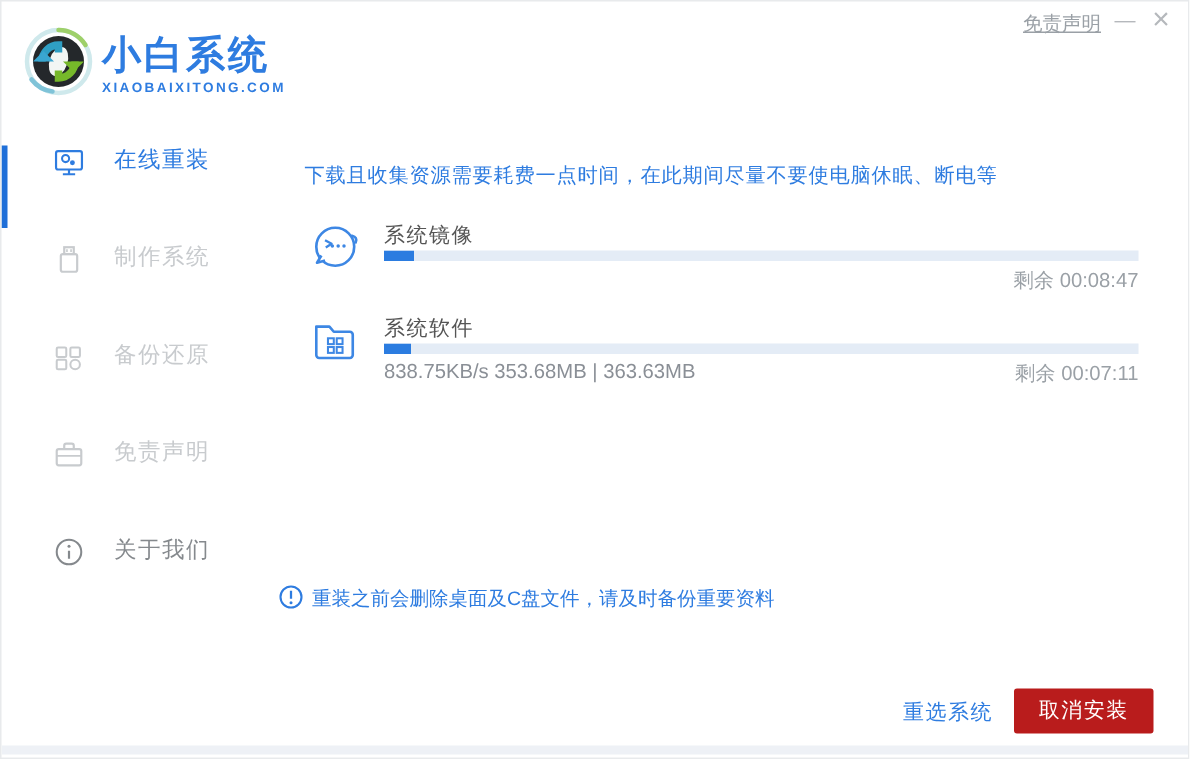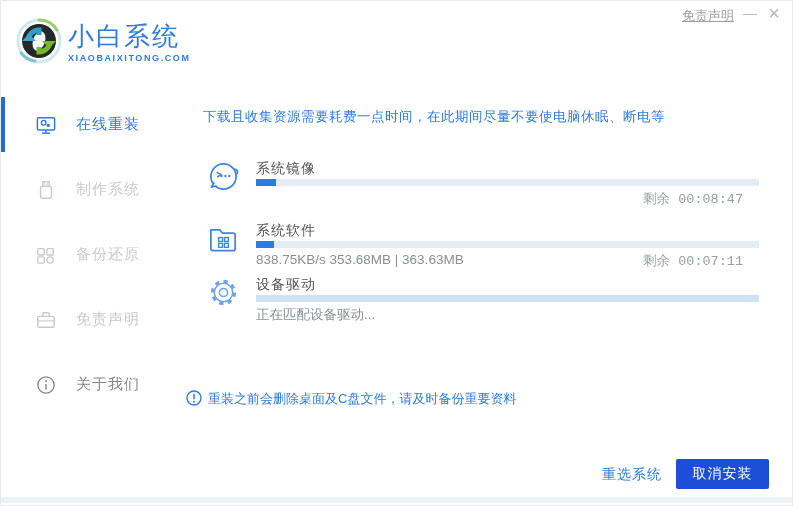--- a/index.html
+++ b/index.html
@@ -6,69 +6,69 @@
   html,body { background:#fff; }
   body { font-family:"Liberation Sans","DejaVu Sans",sans-serif; }
   .window {
     position:relative; width:793px; height:506px; background:#ffffff;
     overflow:hidden; border:1px solid #e8eaec;
   }
 
   
   .logo-icon { position:absolute; left:14px; top:16px; width:48px; height:48px; }
   .logo-text { position:absolute; left:67px; top:21px; }
-  .logo-title { font-size:26px; font-weight:400; color:#2e7ce0; letter-spacing:2px; line-height:1.1; }
+  .logo-title { font-size:26px; font-weight:700; color:#2e7ce0; letter-spacing:2px; line-height:1.1; }
   .logo-sub { margin-top:2px; font-size:9px; font-weight:700; color:#2e7ce0; letter-spacing:1.6px; }
   .page-title { position:absolute; left:192px; top:35px; font-size:20px; color:#5a5a5a; letter-spacing:2px; }
   .disclaimer { position:absolute; right:58px; top:6px; font-size:13px; color:#9aa0a6; text-decoration:underline; cursor:pointer; }
   .win-btn { position:absolute; top:0; width:24px; height:24px; display:flex; align-items:center; justify-content:center; color:#b5b8bc; cursor:pointer; }
   .btn-min { right:30px; font-size:14px; }
   .btn-close { right:6px; font-size:20px; }
 
   
   .sidebar-item {
     position:absolute; left:0; width:185px; height:55px;
-    display:flex; align-items:center; padding-left:35px; cursor:pointer;
+    display:flex; align-items:flex-start; padding-left:35px; cursor:pointer;
   }
   .sidebar-item .s-icon { width:20px; height:22px; margin-right:20px; flex:0 0 auto; }
   .sidebar-item .s-label { font-size:15px; color:#c8cbce; letter-spacing:1px; }
   .sidebar-item.active .s-label { color:#2e7ce0; }
   .sidebar-item.active::before {
     content:""; position:absolute; left:0; top:0; width:4px; height:55px; background:#1f6fd8;
   }
   .sidebar-item.about .s-label { color:#85898d; }
 
   
   .notice {
     position:absolute; top:107px; left:178px; width:510px; text-align:center;
     font-size:13.5px; color:#2e7ce0; letter-spacing:0.5px;
   }
-  .task-row { position:absolute; left:205px; width:553px; height:50px;margin-top:12px; }
+  .task-row { position:absolute; left:205px; width:553px; height:50px; }
   .task-icon { position:absolute; left:0; top:0; width:35px; height:35px; }
   .task-title { position:absolute; left:50px; top:1px; font-size:14px; color:#555; letter-spacing:1px; }
   .task-bar {
     position:absolute; left:50px; top:20px; width:503px; height:7px;
     background:#e4ecf6; overflow:hidden;
   }
   .task-bar .bar-fill { height:100%; width:0; background:#2b7ce0; }
   .task-bar.indet { background:#cfe1f3; }
   .task-stats { position:absolute; left:50px; top:31px; font-size:13.5px; color:#8a8f96; }
-  .task-remaining { position:absolute; right:16px; top:31px; font-size:13.5px; color:#9aa0a6;font-family:Liberation Mono, monospace; }
+  .task-remaining { position:absolute; right:0; top:31px; font-size:13.5px; color:#9aa0a6; }
 
   .warning {
     position:absolute; top:389px; left:185px; width:430px; 
     font-size:13px; color:#2e7ce0;
   }
   .warning .w-icon { display:inline-block; vertical-align:-3px; margin-right:6px; }
 
   
   .reselect-link { position:absolute; right:130px; top:465px; font-size:14px; color:#2e7ce0; cursor:pointer; letter-spacing:1px; }
   .cancel-btn {
     position:absolute; right:23px; top:458px; width:93px; height:30px;
-    background:#1d4ed8; border:none; border-radius:2px; color:#fff; font-size:14px;
+    background:#b91c1c; border:none; border-radius:2px; color:#fff; font-size:14px;
     letter-spacing:1px; cursor:pointer; font-family:inherit;
   }
   .bottom-strip { position:absolute; left:0; bottom:2px; width:100%; height:6px; background:#eef1f6; }
 </style>
 </head>
 <body>
 
 <div class="window">
 
   <svg class="logo-icon" viewBox="0 0 48 48">
@@ -168,34 +168,20 @@
       <rect x="19" y="23" width="4" height="4" fill="none" stroke="#3d87e4" stroke-width="1.4"></rect>
     </svg>
     <div class="task-title">系统软件</div>
     <div class="task-bar">
         <div class="bar-fill" style="width: 3.5%;"></div>
       </div>
     <div class="task-stats">838.75KB/s 353.68MB | 363.63MB</div>
     <div class="task-remaining">剩余 00:07:11</div>
   </div>
 
-  <div class="task-row" style="top:262px">
-    <svg class="task-icon" viewBox="0 0 36 36">
-      <circle cx="18" cy="18" r="11" fill="none" stroke="#6ea3e8" stroke-width="4" stroke-dasharray="4.2 4.4" stroke-linecap="butt"></circle>
-      <circle cx="18" cy="18" r="10" fill="#fff"></circle>
-      <circle cx="18" cy="18" r="9.5" fill="none" stroke="#6ea3e8" stroke-width="1.6"></circle>
-      <circle cx="18" cy="18" r="4.2" fill="none" stroke="#6ea3e8" stroke-width="1.6"></circle>
-    </svg>
-    <div class="task-title">设备驱动</div>
-    <div class="task-bar indet">
-        <div class="bar-fill"></div>
-      </div>
-    <div class="task-stats">正在匹配设备驱动...</div>
-    <div class="task-remaining"></div>
-  </div>
 
   <div class="warning">
     <svg class="w-icon" width="16" height="16" viewBox="0 0 16 16">
       <circle cx="8" cy="8" r="7" fill="none" stroke="#2e7ce0" stroke-width="1.4"></circle>
       <line x1="8" y1="3.8" x2="8" y2="9.2" stroke="#2e7ce0" stroke-width="1.5"></line>
       <circle cx="8" cy="11.8" r="1" fill="#2e7ce0"></circle>
     </svg><span>重装之前会删除桌面及C盘文件，请及时备份重要资料</span>
   </div>
 
   <a class="reselect-link">重选系统</a>

